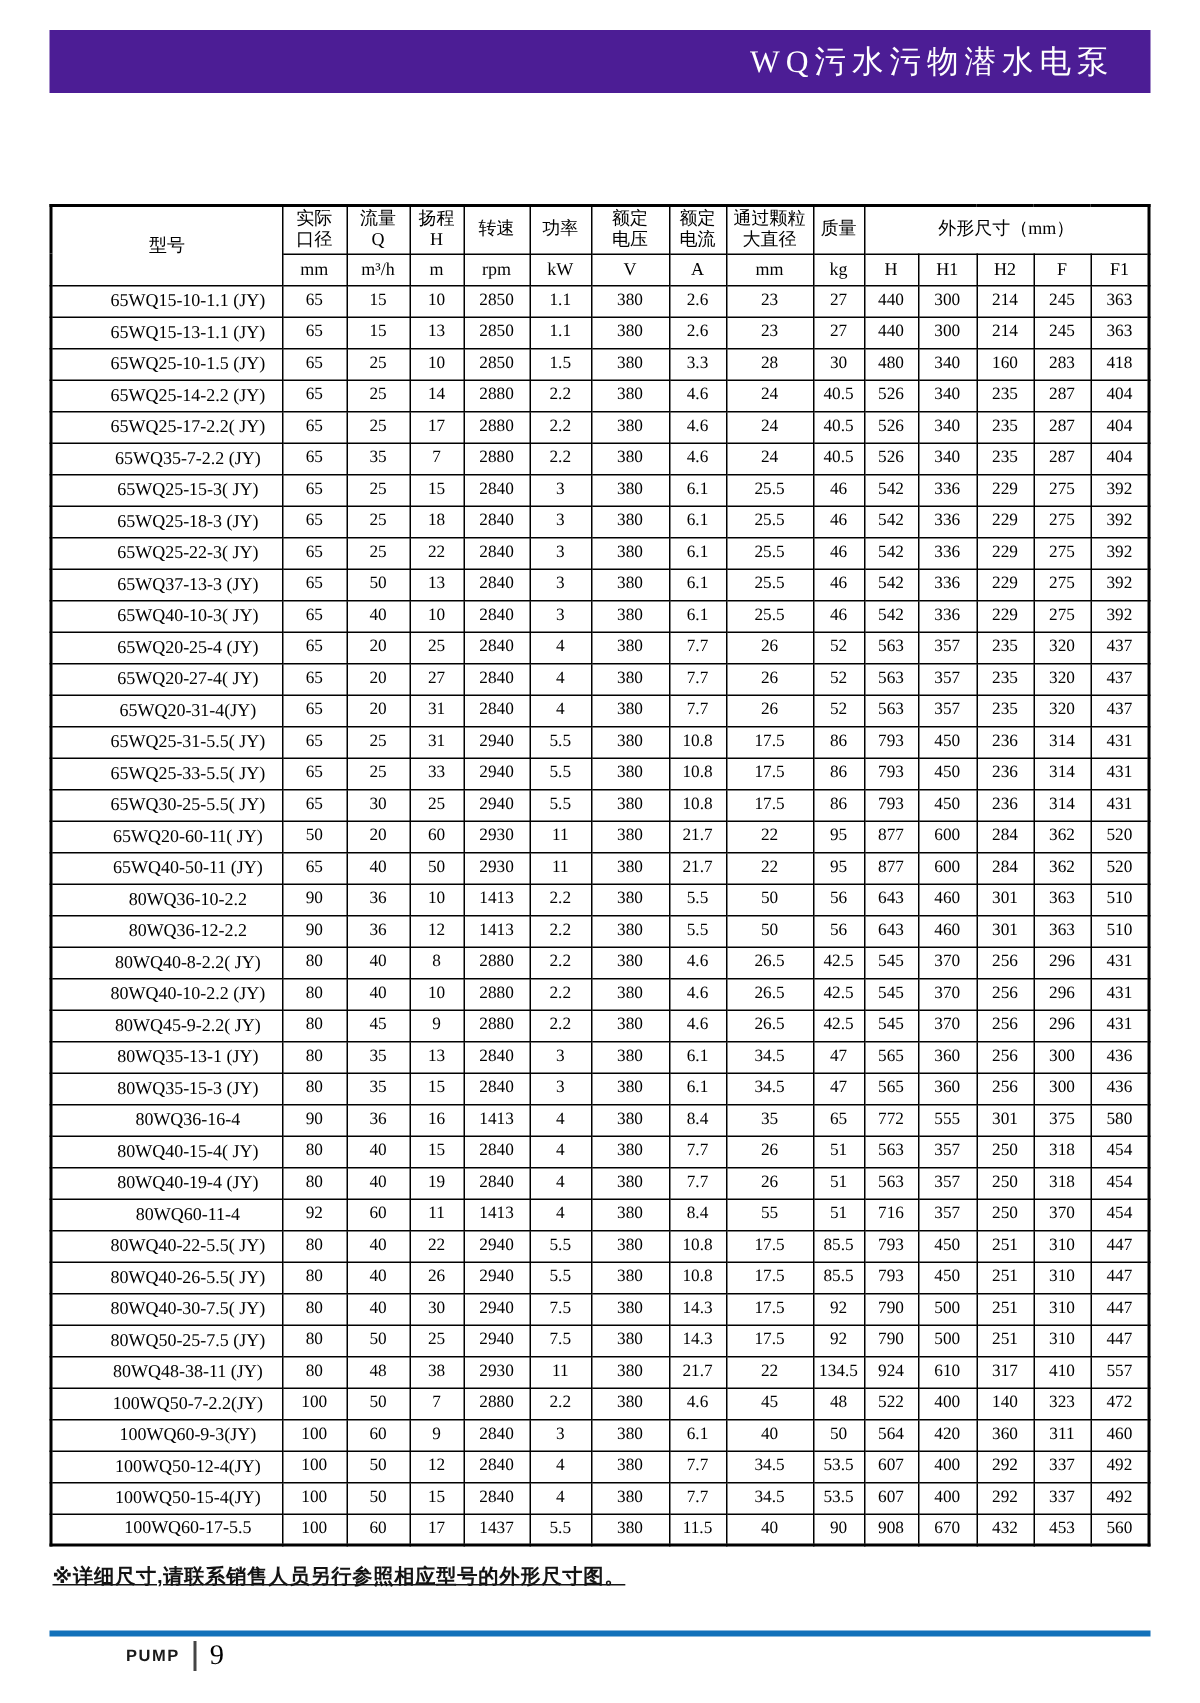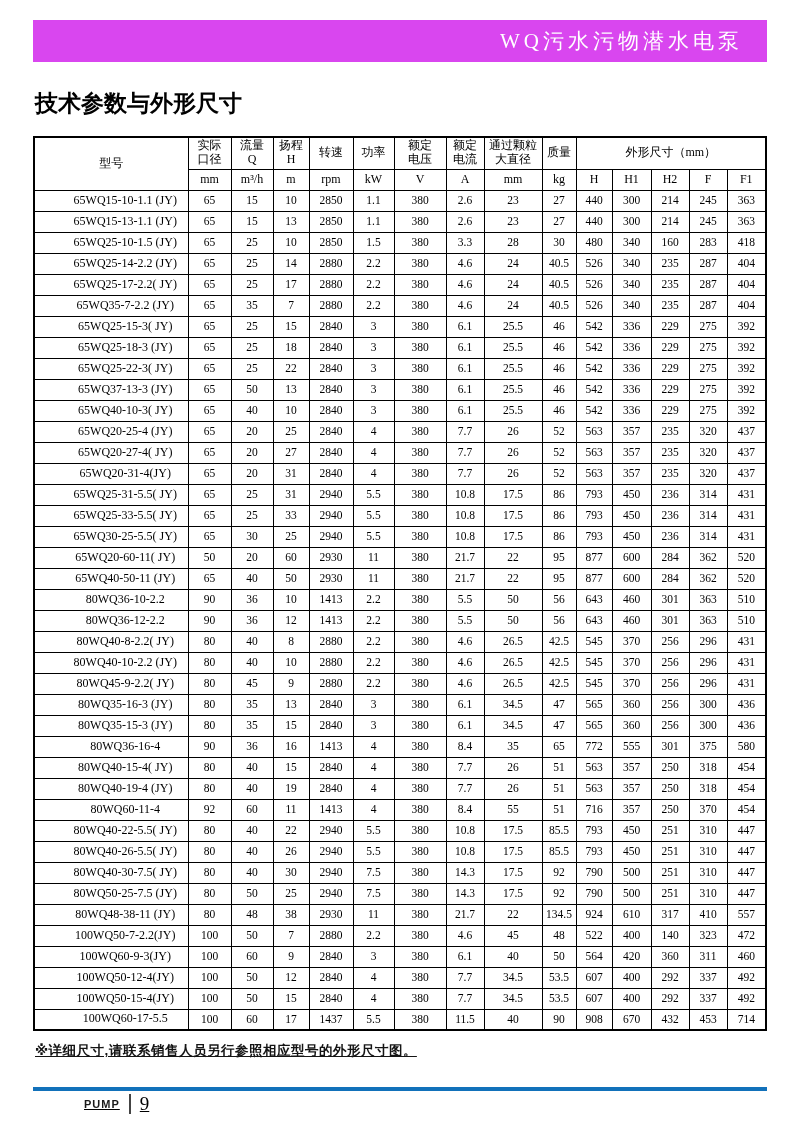--- a/index.html
+++ b/index.html
@@ -18,36 +18,35 @@
              font-weight:normal;overflow:hidden;line-height:1.15;}
   thead tr.hdr-main{height:32px;font-size:12px;}
   thead tr.hdr-main th{white-space:pre-line;}
   thead tr.hdr-units{height:21px;font-size:12px;}
   tbody tr{height:21px;font-size:11.5px;}
   tbody td:first-child{font-size:12px;padding-left:28px;}
   .footnote{position:absolute;left:35px;top:1042px;
             font-family:"Liberation Sans","DejaVu Sans",sans-serif;
             font-weight:bold;font-size:13.5px;color:#141414;letter-spacing:0.5px;text-decoration:underline;}
   .footer-line{position:absolute;left:33px;top:1087px;width:734px;height:4px;}
-  .footer{position:absolute;left:84px;top:1093px;display:flex;align-items:center;text-decoration:underline;}
+  .footer{position:absolute;left:84px;top:1093px;display:flex;align-items:center;}
   .footer-brand{font-family:"Liberation Sans","DejaVu Sans",sans-serif;
                 font-weight:bold;font-size:11px;letter-spacing:1px;color:#1a1a1a;}
   .footer-sep{width:2px;height:20px;background:#444;margin:0 9px;}
   .footer-page{font-size:19px;color:#000;}
 </style>
 </head>
 <body>
 
 <div class="page">
 
-  <div class="banner" style="background: #d946ef; text-align: right;">
+  <div class="banner" style="background: #4c1d95; text-align: right;">
     <span>WQ污水污物潜水电泵</span>
   </div>
 
-  <div class="page-title">技术参数与外形尺寸</div>
 
   <table class="spec">
     <colgroup>
       <col style="width:154px">
         <col style="width:43px">
         <col style="width:42px">
       <col style="width:36px">
         <col style="width:44px">
         <col style="width:41px">
       <col style="width:52px">
@@ -500,21 +499,21 @@
           <td>4.6</td>
           <td>26.5</td>
           <td>42.5</td>
           <td>545</td>
           <td>370</td>
           <td>256</td>
           <td>296</td>
           <td>431</td>
         </tr>
         <tr>
-          <td>80WQ35-16-3 (JY)</td>
+          <td>80WQ35-13-1 (JY)</td>
           <td>80</td>
           <td>35</td>
           <td>13</td>
           <td>2840</td>
           <td>3</td>
           <td>380</td>
           <td>6.1</td>
           <td>34.5</td>
           <td>47</td>
           <td>565</td>
@@ -769,21 +768,21 @@
           <td>1437</td>
           <td>5.5</td>
           <td>380</td>
           <td>11.5</td>
           <td>40</td>
           <td>90</td>
           <td>908</td>
           <td>670</td>
           <td>432</td>
           <td>453</td>
-          <td>714</td>
+          <td>560</td>
         </tr>
       </tbody>
   </table>
 
   <div class="footnote">※详细尺寸,请联系销售人员另行参照相应型号的外形尺寸图。</div>
 
   <div class="footer-line" style="background: rgb(18, 113, 186);"></div>
 
   <div class="footer">
     <span class="footer-brand">PUMP</span>

